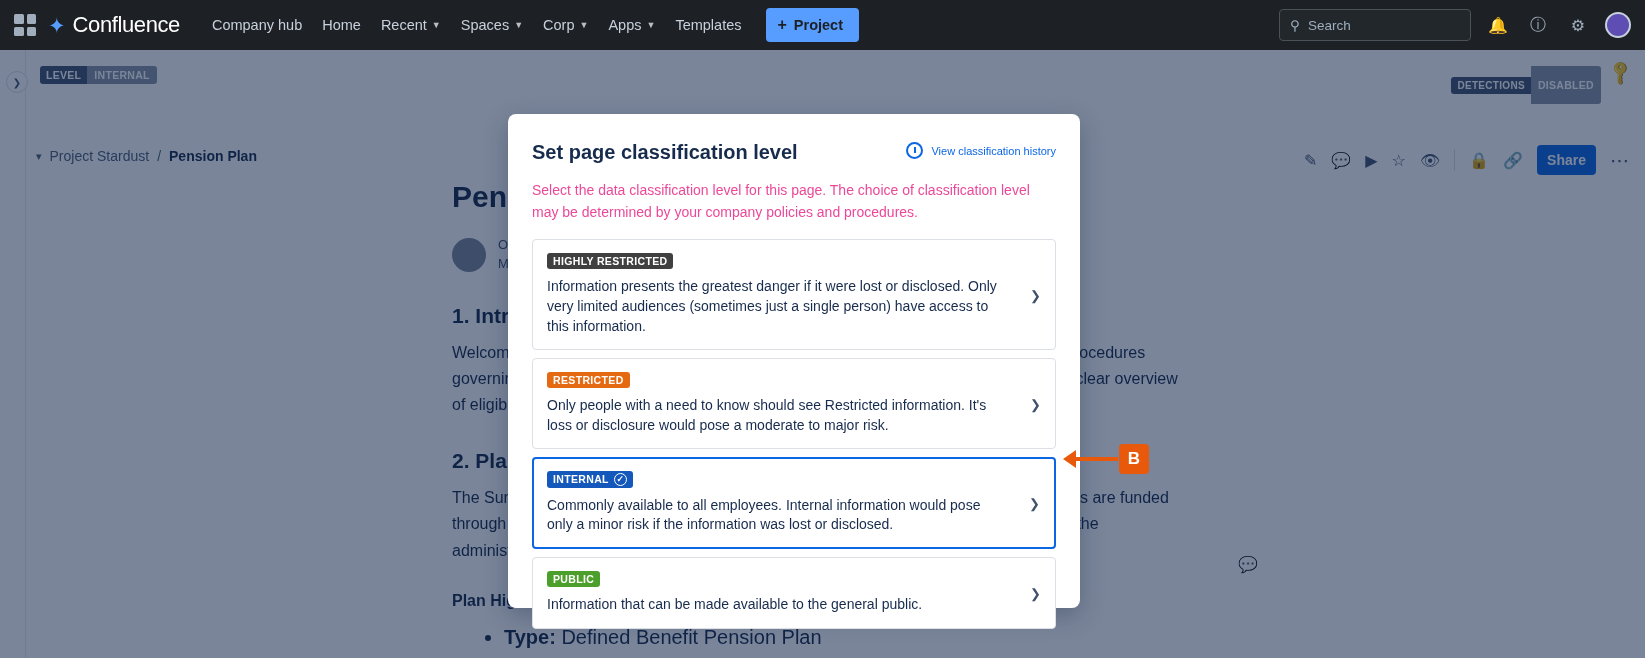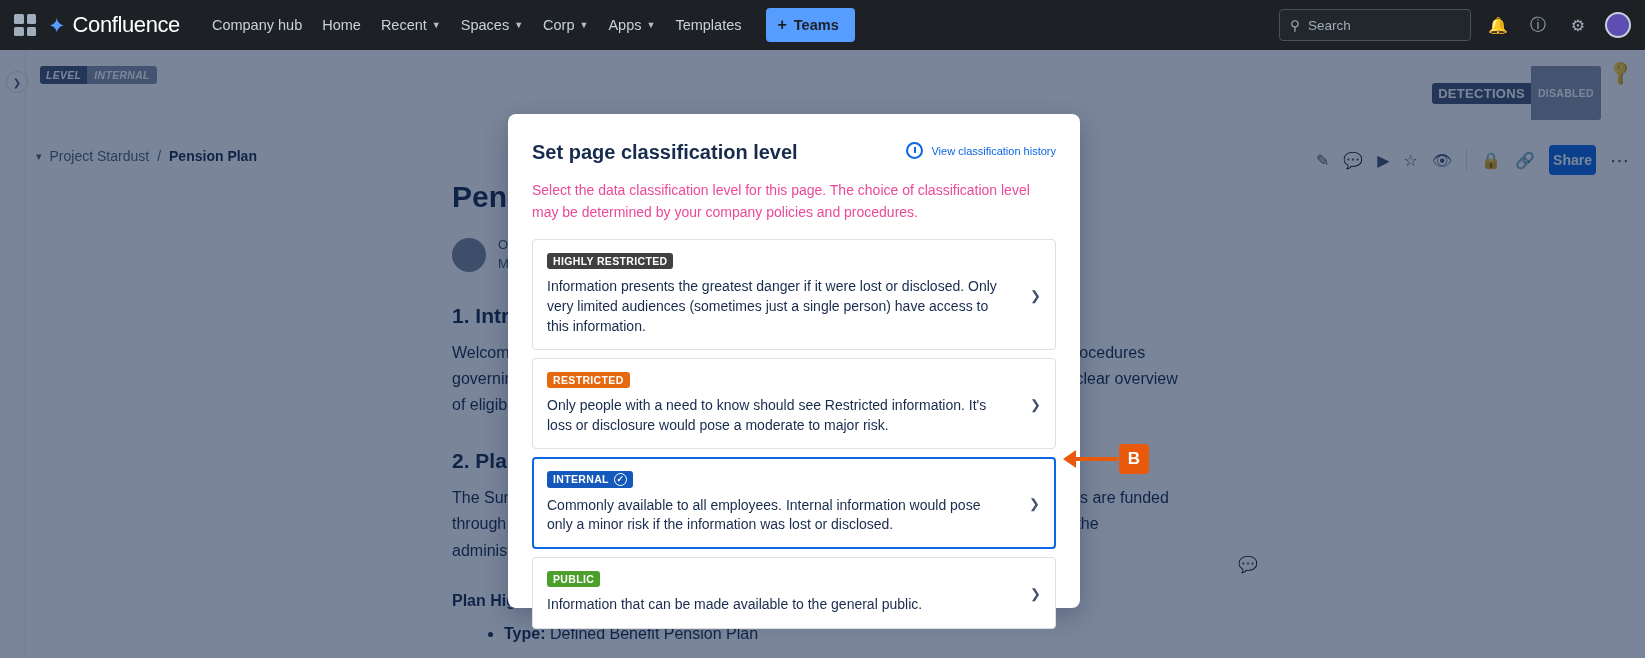--- a/index.html
+++ b/index.html
@@ -42,48 +42,48 @@
 
   .leftrail {
     position:absolute; top:0; left:0; width:26px; height:608px; background:#fff; border-right:1px solid #e9ebee;
   }
   .rail-toggle {
     position:absolute; left:6px; top:21px; width:22px; height:22px; border-radius:50%;
     background:#fff; border:1px solid #dcdfe4; color:#44546f; font-size:10px;
     display:flex; align-items:center; justify-content:center;
   }
 
-  .level-badge-row { position:absolute; top:16px; left:40px; display:flex; align-items:center;font-style:italic; }
+  .level-badge-row { position:absolute; top:16px; left:40px; display:flex; align-items:center; }
   .lvl-key { background:#44546f; color:#fff; font-size:10.5px; font-weight:700; padding:3px 6px; border-radius:3px 0 0 3px; letter-spacing:.3px; }
   .lvl-val { background:#8993a4; color:#fff; font-size:10.5px; font-weight:700; padding:3px 7px; border-radius:0 3px 3px 0; letter-spacing:.3px; }
 
   .det-row { position:absolute; top:16px; right:44px; display:flex; align-items:center; }
-  .det-key { background:#44546f; color:#fff; font-size:13px; font-weight:700; padding:3px 6px; border-radius:3px 0 0 3px; letter-spacing:.3px; }
-  .det-val { background:#8993a4; color:#fff; font-size:10.5px; font-weight:700; padding:21px 7px; border-radius:0 3px 3px 0; letter-spacing:.3px; }
+  .det-key { background:#44546f; color:#fff; font-size:10px; font-weight:700; padding:3px 6px; border-radius:3px 0 0 3px; letter-spacing:.3px; }
+  .det-val { background:#8993a4; color:#fff; font-size:10.5px; font-weight:700; padding:13px 7px; border-radius:0 3px 3px 0; letter-spacing:.3px; }
   .key-icon { position:absolute; top:13px; right:14px; color:#d97008; font-size:17px; transform:rotate(-45deg); }
 
   .breadcrumb { position:absolute; top:98px; left:36px; display:flex; align-items:center; gap:8px; font-size:14px; color:#505f79; }
   .bc-caret { color:#505f79; font-size:11px; }
   .bc-current { color:#172b4d; font-weight:700; }
 
   .page-actions { position:absolute; top:95px; right:16px; display:flex; align-items:center; gap:14px; color:#44546f; font-size:16px; }
   .sep { width:1px; height:22px; background:#dcdfe4; }
-  .share-btn { background:#0c66e4; color:#fff; font-size:14px; font-weight:600; padding:7px 4px; border-radius:4px; }
+  .share-btn { background:#0c66e4; color:#fff; font-size:14px; font-weight:600; padding:7px 10px; border-radius:4px; }
   .more-dots { font-size:19px; color:#44546f; }
 
   .content { position:absolute; top:130px; left:0; width:1645px; }
   .doc-title { font-size:30px; font-weight:600; color:#172b4d; margin:0 0 22px 452px; }
   .byline { margin-left:452px; display:flex; align-items:center; gap:12px; }
   .byline-avatar { width:34px; height:34px; border-radius:50%; background:#7a869a; }
   .byline-text { font-size:13px; color:#44546f; line-height:1.45; }
   h2.sec { font-size:21px; font-weight:600; color:#172b4d; margin:30px 0 12px 452px; }
   p.body { font-size:16px; line-height:1.65; color:#172b4d; margin:0 0 0 452px; width:730px; }
   .bold-lead { font-weight:700; color:#172b4d; font-size:16px; margin:28px 0 10px 452px; }
   ul.hl { margin:8px 0 0 482px; padding-left:22px; }
-  ul.hl li { font-size:16px; color:#172b4d; line-height:1.7; }
+  ul.hl li { font-size:20px; color:#172b4d; line-height:1.7; }
   ul.hl li b { font-weight:700; }
   .comment-bubble { position:absolute; left:1238px; top:375px; color:#626f86; font-size:16px; }
 
   
   .overlay { position:absolute; inset:0; background:rgba(9,30,66,0.54); }
   .modal {
     position:absolute; top:64px; left:508px; width:572px; height:494px;
     background:#fff; border-radius:8px; box-shadow:0 8px 24px rgba(9,30,66,0.28);
     padding:26px 24px 24px 24px;
   }
@@ -155,21 +155,21 @@
     </div>
   <div class="navitem">
       <span>Apps</span>
       <span class="caret">▼</span>
     </div>
   <div class="navitem">
       <span>Templates</span>
     </div>
   <div class="create-btn">
     <span class="create-plus">+</span>
-    <span>Teams</span>
+    <span>Project</span>
   </div>
   <div class="nav-right">
     <div class="search-box">
       <span>⚲</span>
       <span>Search</span>
     </div>
     <div class="icon-btn">🔔</div>
     <div class="icon-btn">ⓘ</div>
     <div class="icon-btn">⚙</div>
     <div class="avatar-top"></div>

